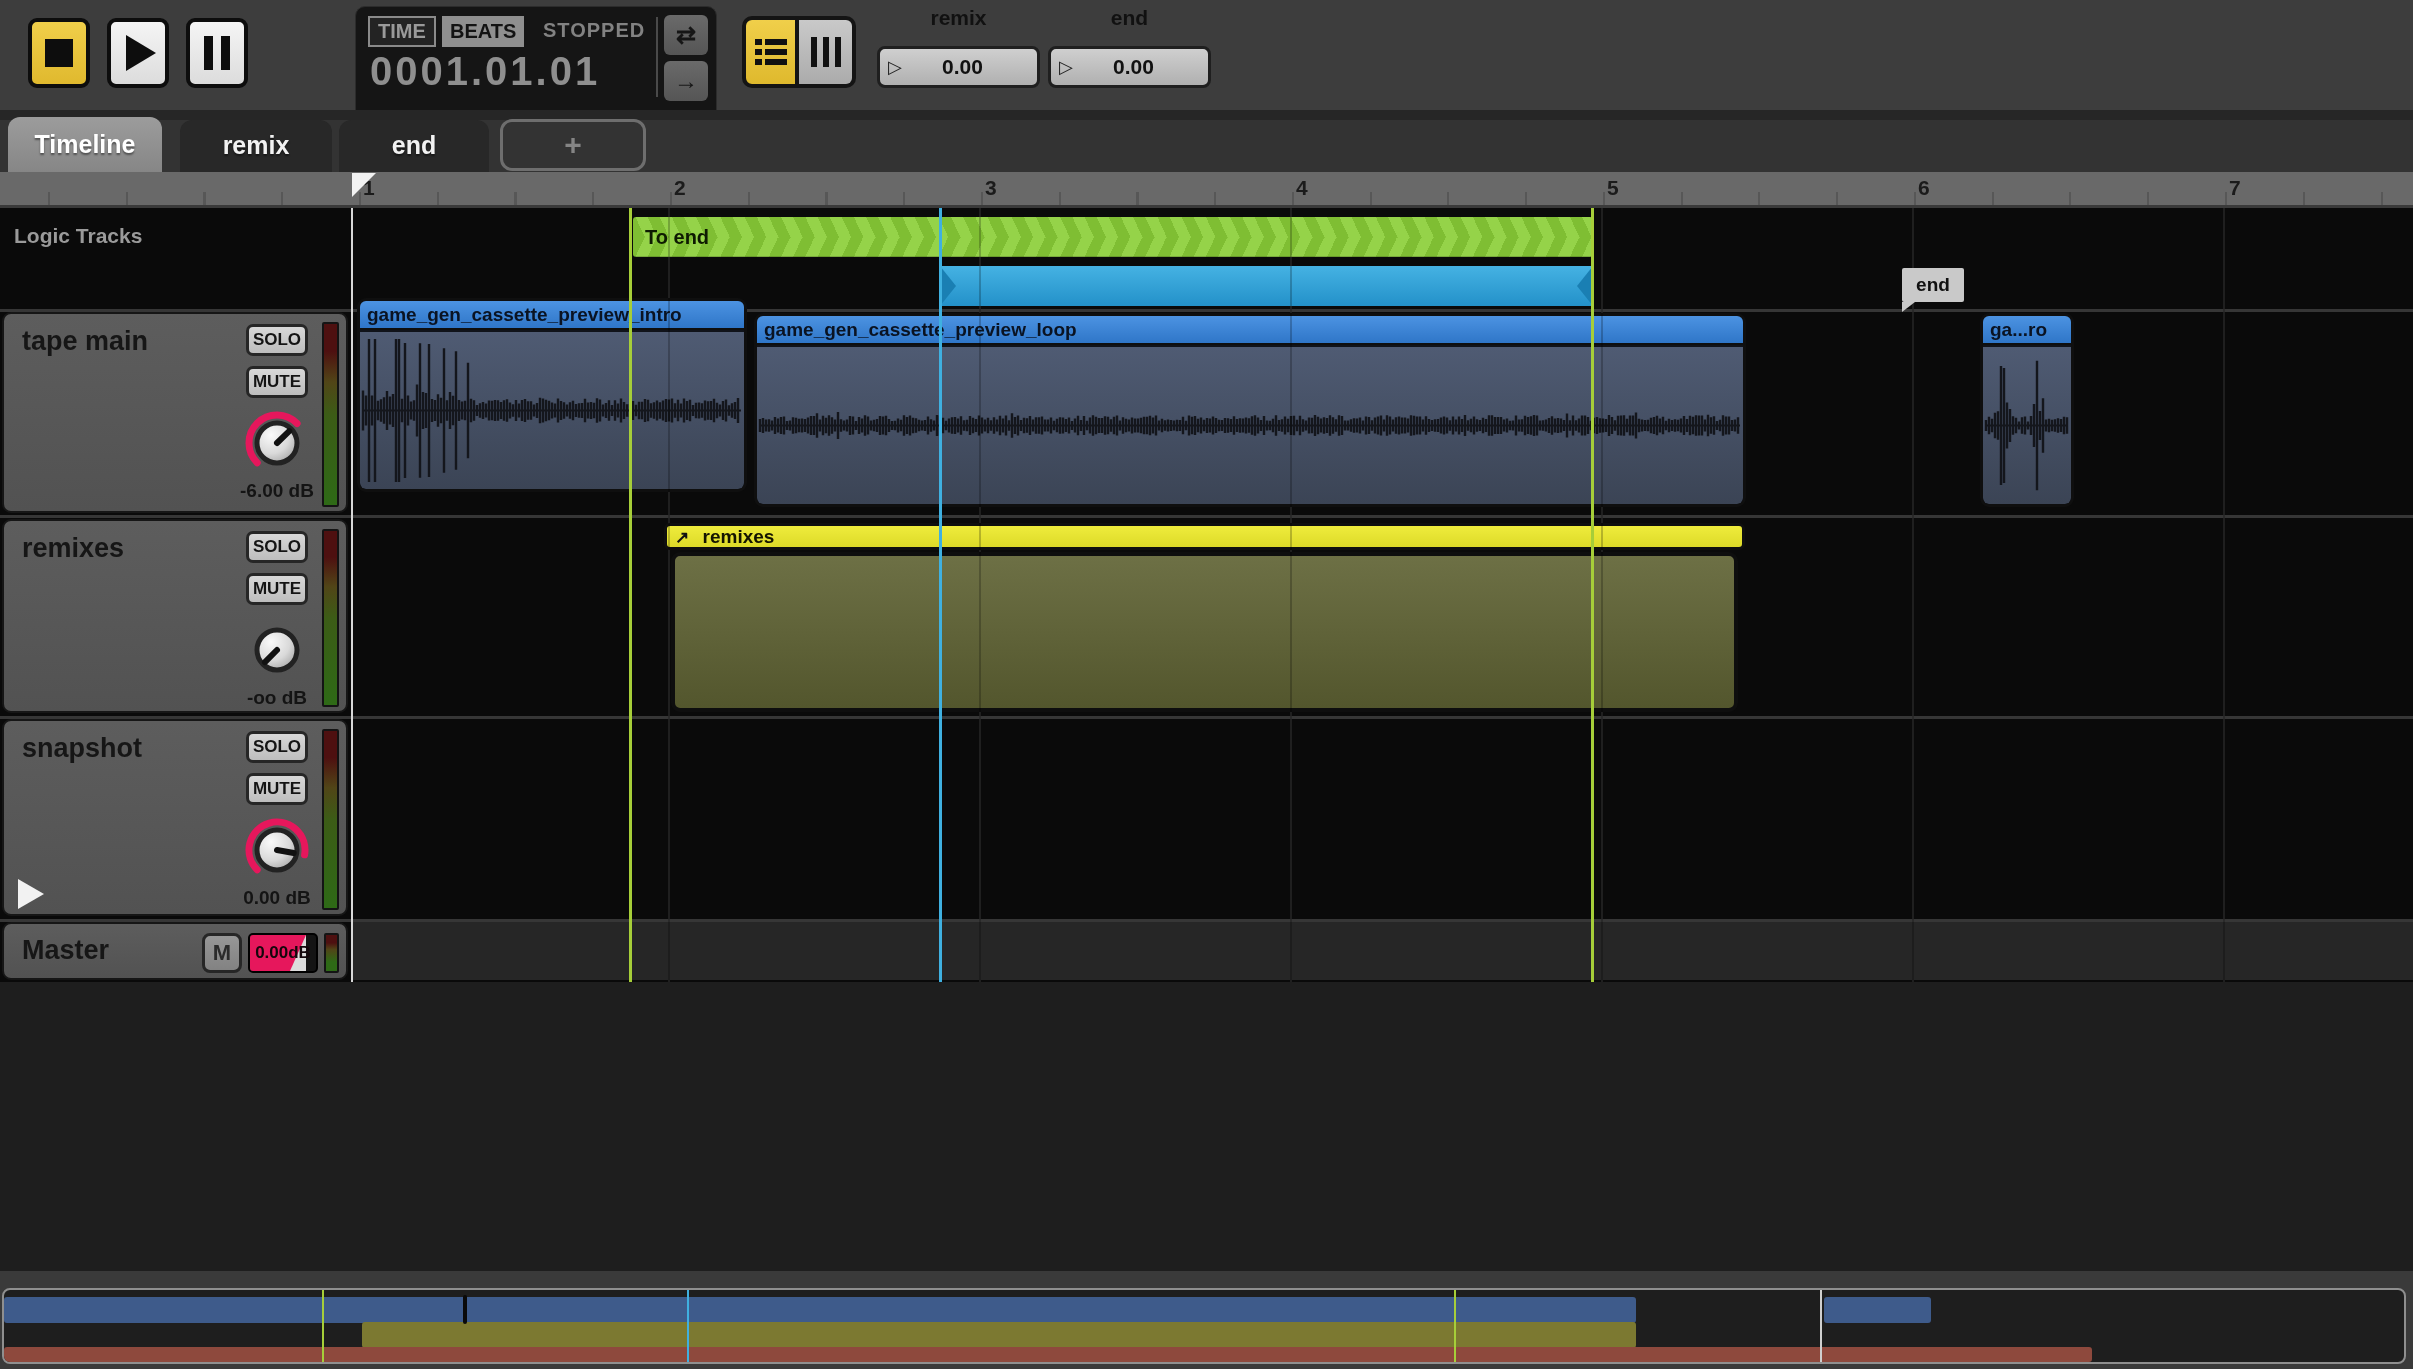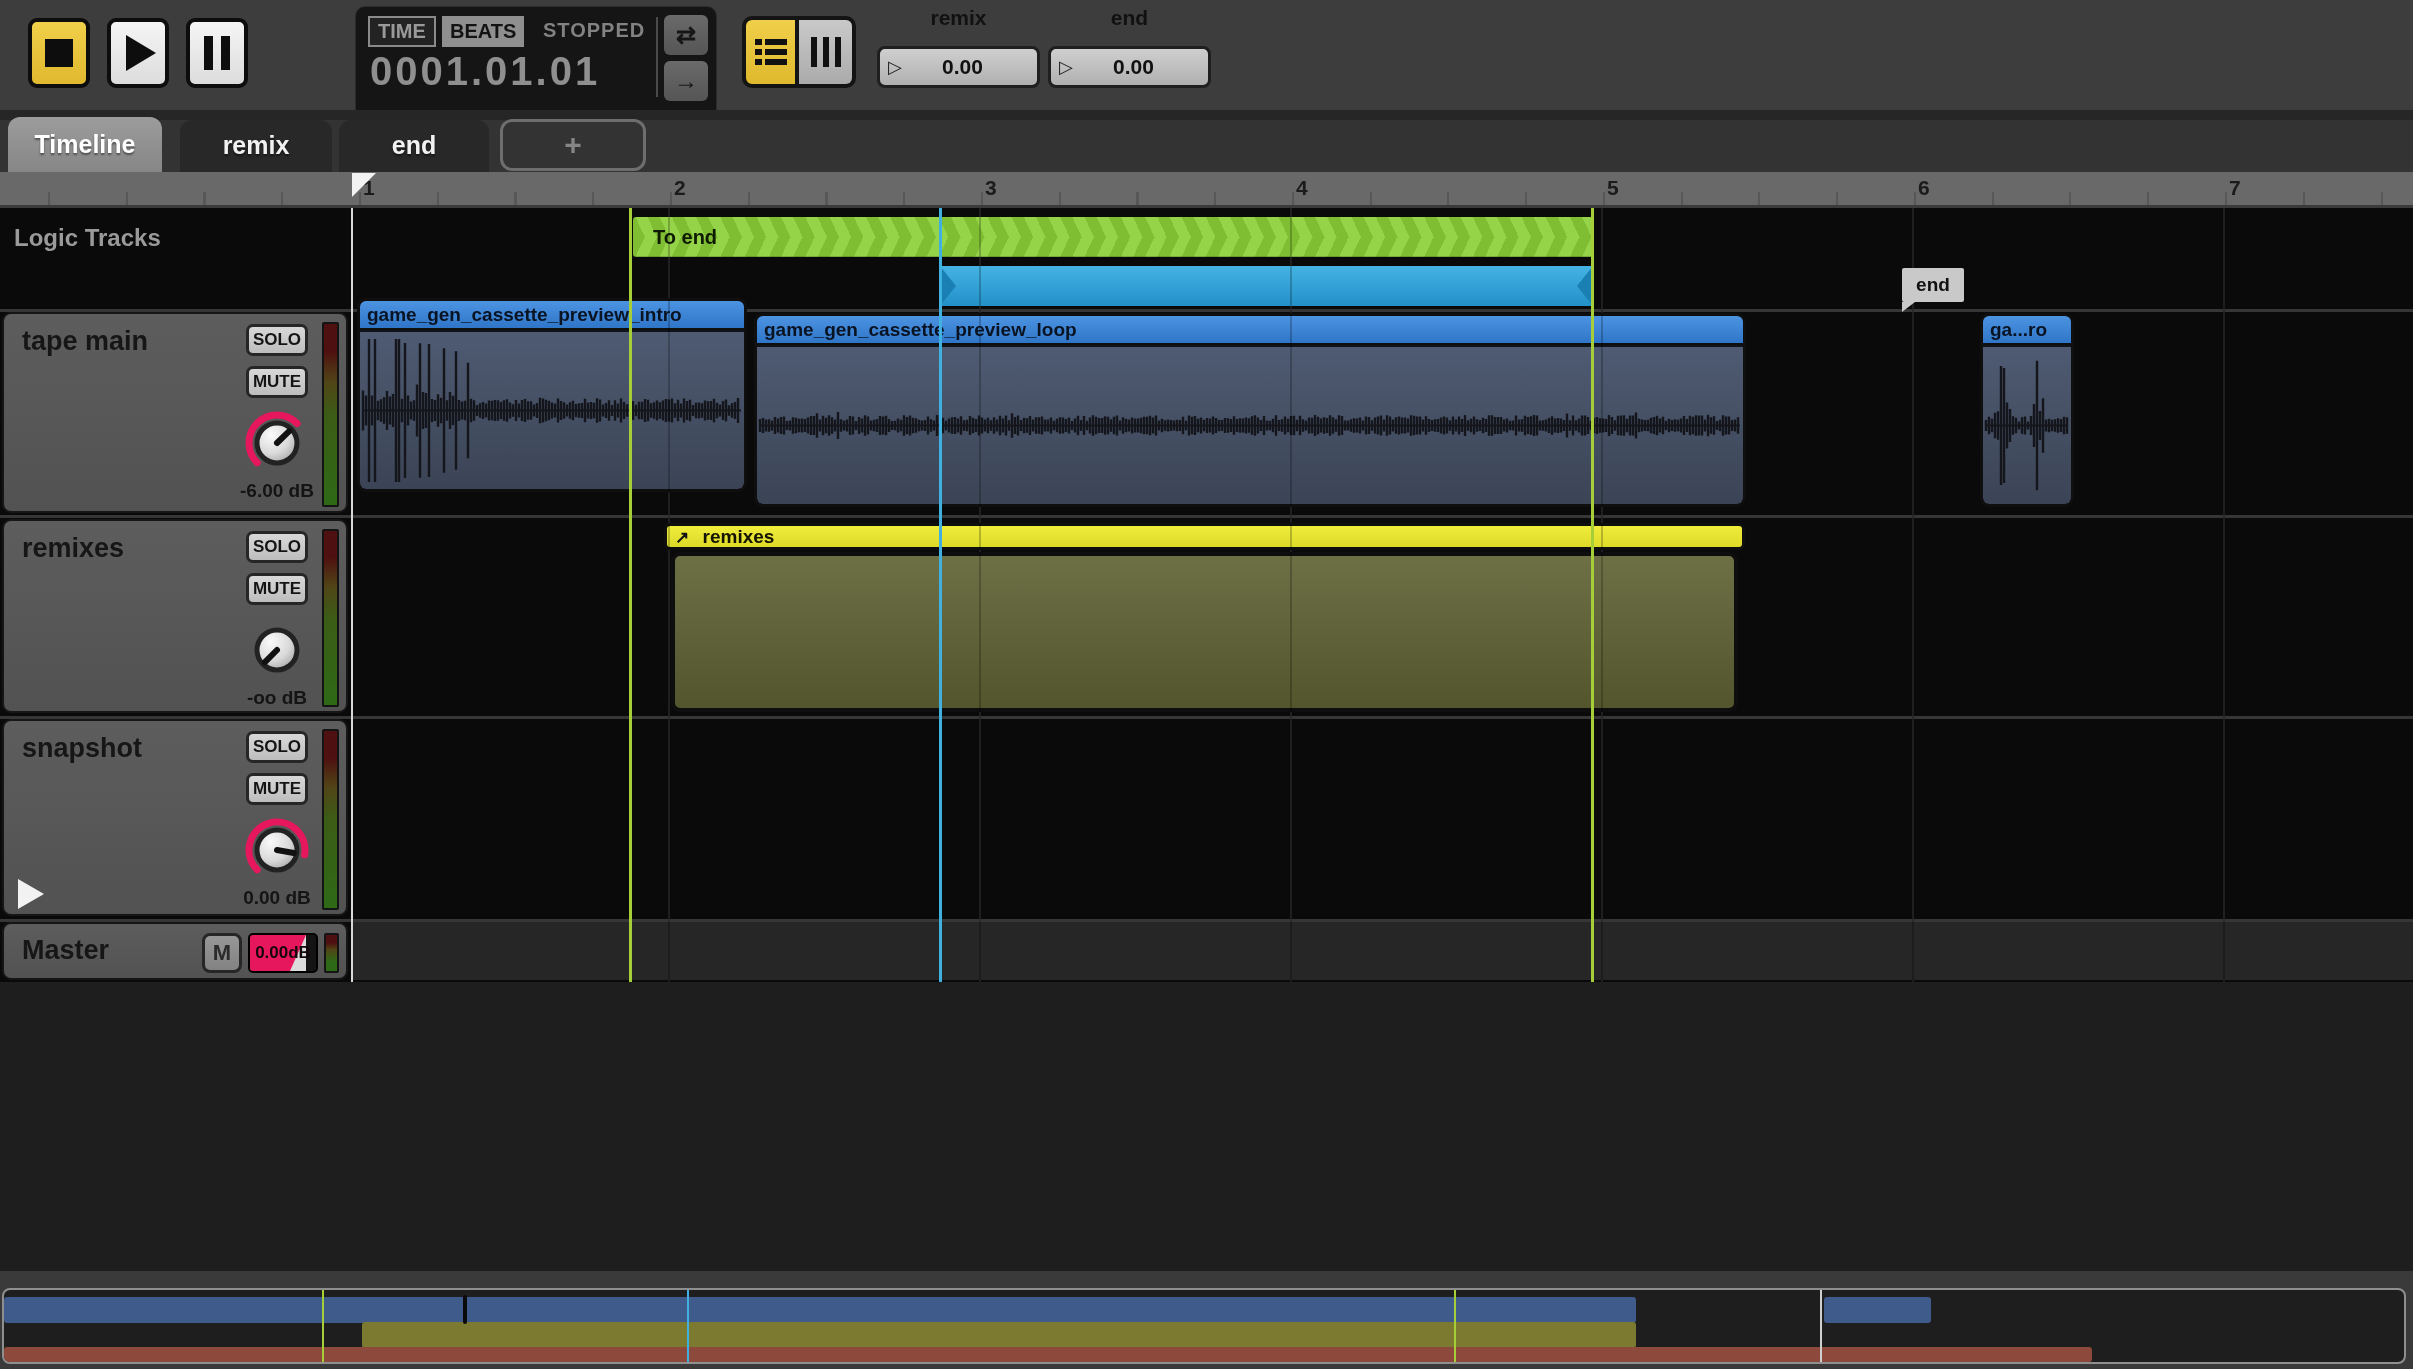--- a/index.html
+++ b/index.html
@@ -58,24 +58,24 @@
   .rnum { position:absolute; top:4px; color:#1b1b1b; font-weight:bold; font-size:21px; }
   .ph-flag { position:absolute; left:352px; top:1px; width:0; height:0;
     border-top:24px solid #f2f2f2; border-right:24px solid transparent; z-index:11; }
 
   .gl  { position:absolute; width:2px; top:36px; height:774px; background:#282828; z-index:1; }
   .glo { position:absolute; width:2px; top:36px; height:774px; background:rgba(0,0,0,.22); z-index:6; }
   .sep { position:absolute; left:0; width:2413px; height:3px; background:#363636; z-index:3; }
   .empty-zone { position:absolute; left:0; top:810px; width:2413px; height:289px; background:#1e1e1e; z-index:2; }
   .master-lane { position:absolute; left:352px; top:750px; width:2061px; height:58px; background:#262626; z-index:2; }
 
-  .logic-name { position:absolute; left:14px; top:52px; color:#9a9a9a; font-weight:bold; font-size:24px; z-index:4; }
+  .logic-name { position:absolute; left:14px; top:52px; color:#9a9a9a; font-weight:bold; font-size:21px; z-index:4; }
 
   .sec-green { position:absolute; left:633px; top:45px; width:960px; height:40px; border-radius:3px; z-index:4;
-    color:#0e1a02; font-weight:bold; font-size:20px; line-height:40px; padding-left:20px;
+    color:#0e1a02; font-weight:bold; font-size:20px; line-height:40px; padding-left:12px;
     background-image:repeating-linear-gradient(65deg,#7fbe33 0 11px,#95d349 11px 22px),
                      repeating-linear-gradient(115deg,#7fbe33 0 11px,#95d349 11px 22px);
     background-size:100% 52%,100% 52%; background-repeat:no-repeat; background-position:top left,bottom left; }
   .sec-blue { position:absolute; left:940px; top:94px; width:653px; height:40px; z-index:4;
     background:linear-gradient(#45b2e3,#2391c9); }
   .sec-blue::before { content:''; position:absolute; left:0; top:0; width:0; height:0;
     border-top:20px solid transparent; border-bottom:20px solid transparent; border-left:16px solid #1a7fb3; }
   .sec-blue::after { content:''; position:absolute; right:0; top:0; width:0; height:0;
     border-top:20px solid transparent; border-bottom:20px solid transparent; border-right:16px solid #1a7fb3; }
   .end-flag { position:absolute; left:1902px; top:96px; width:62px; height:34px; background:#c9c9c9; z-index:7;

